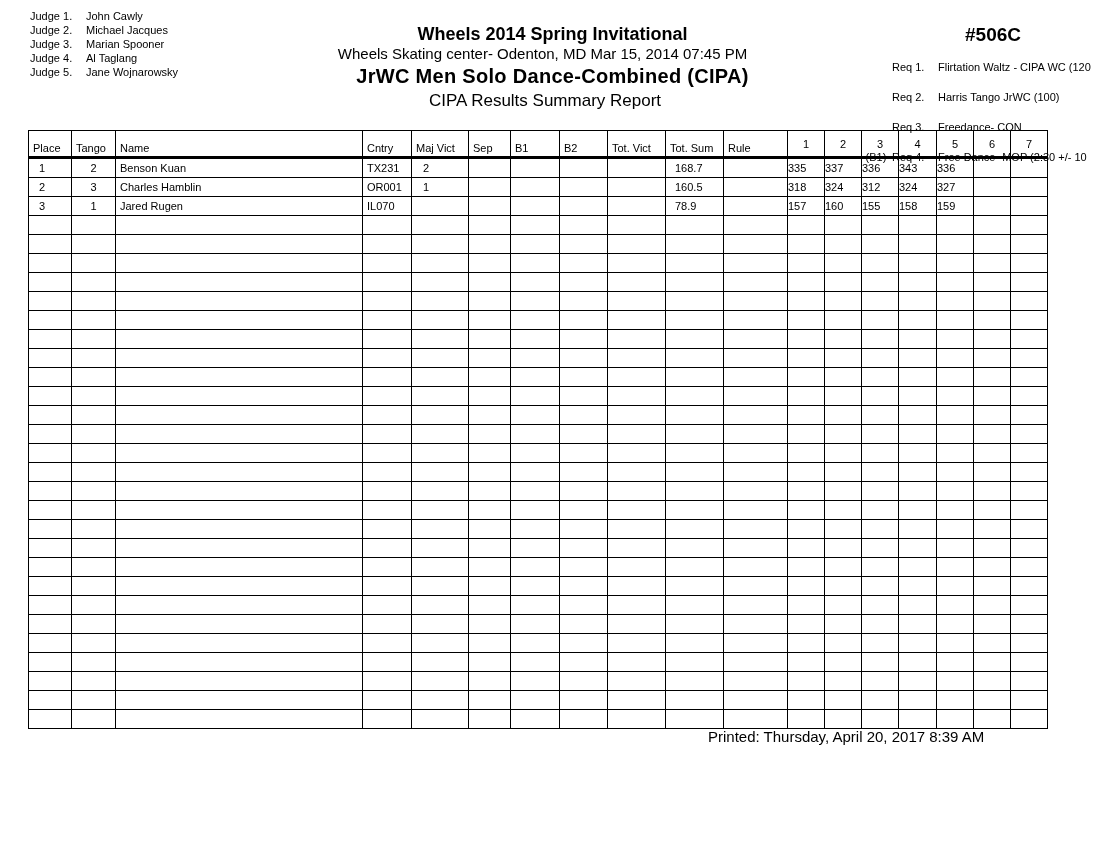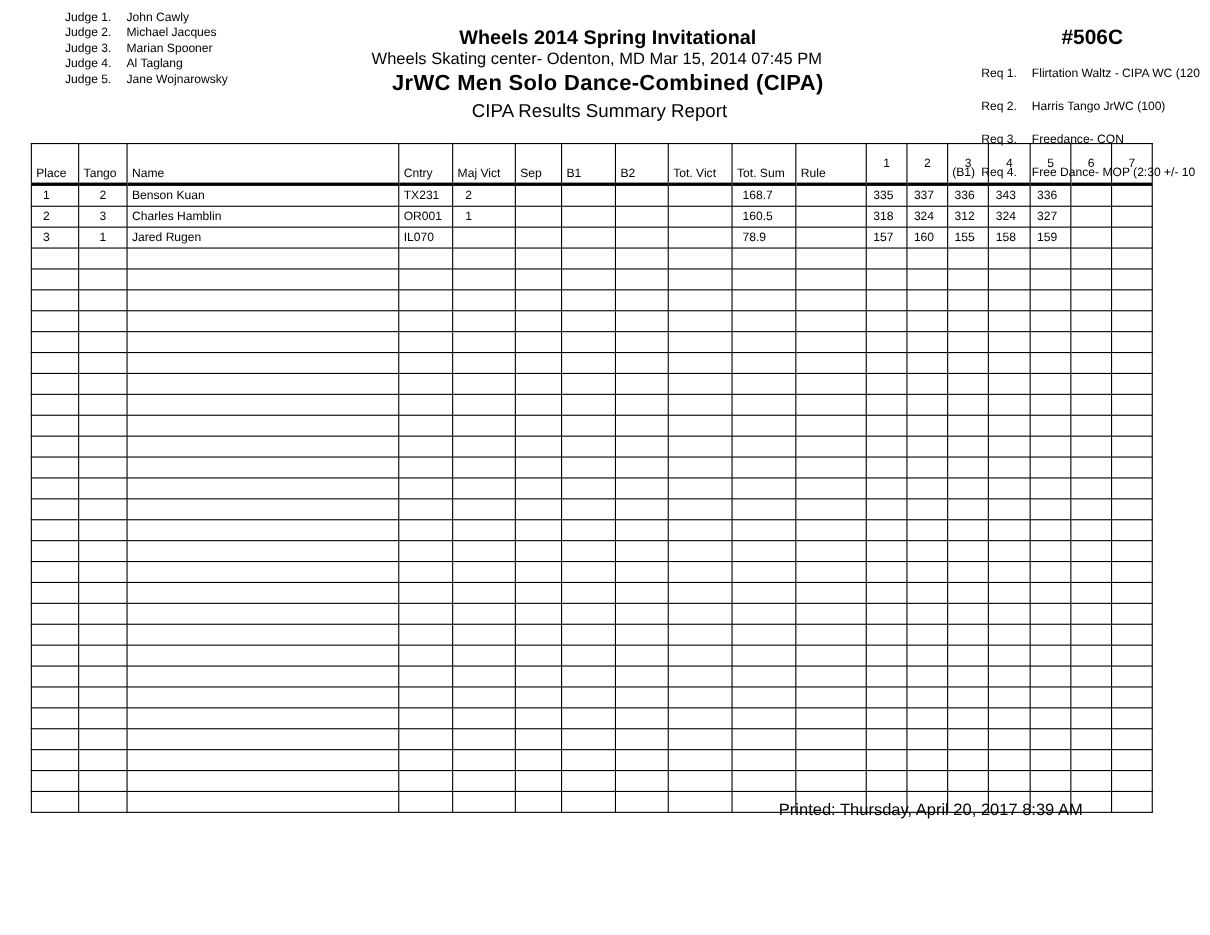--- a/index.html
+++ b/index.html
@@ -1,38 +1,38 @@
 <!DOCTYPE html>
 <html><head>
 <meta charset="utf-8">
 <style>
   html, body { margin:0; padding:0; background:#ffffff; }
   body { width:1100px; height:850px; position:relative; overflow:hidden;
          font-family:"Liberation Sans", sans-serif; color:#000; }
   .abs { position:absolute; white-space:nowrap; }
   .judges { left:30px; top:9px; font-size:11px; line-height:14px; }
   .judges div { height:14px; }
-  .judges .lbl { display:inline-block; width:56px;margin-left:29px; }
+  .judges .lbl { display:inline-block; width:56px; }
   .title { left:0; width:1100px; text-align:center; }
   .t1 { top:24px; font-size:18px; font-weight:bold; left:0; width:1105px; }
   .t2 { top:45px; font-size:15px; left:0; width:1085px; }
   .t3 { top:65px; font-size:20px; font-weight:bold; left:0; width:1105px; letter-spacing:0.3px; }
   .t4 { top:91px; font-size:17px; left:0; width:1090px; }
   .evnum { left:940px; width:106px; top:24px; font-size:19px; font-weight:bold; text-align:center; }
   .reqs { left:862px; top:44px; font-size:11px; line-height:14px; }
   .reqs div { height:14px;margin-top:16px; }
   .reqs .pre { display:inline-block; width:28px; text-align:center; }
   .reqs .lbl { display:inline-block; width:46px; padding-left:2px; }
   table.grid { position:absolute; left:28px; top:130px; border-collapse:collapse;
                font-size:11px; table-layout:fixed; }
   table.grid td, table.grid th { border:1px solid #000; height:18px; padding:0 0 0 4px;
                font-weight:normal; text-align:left; overflow:hidden; white-space:nowrap; }
-  table.grid thead th { border-bottom:3px solid #000; height:17px; padding-top:18px; }
+  table.grid thead th { border-bottom:3px solid #000; height:17px; padding-top:8px; }
   table.grid td.c, table.grid th.c { text-align:center; padding:0; }
-  table.grid td.r { text-align:center; padding:0 6px 0 0; }
+  table.grid td.r { text-align:left; padding:0 6px 0 0; }
   .printed { left:708px; top:728px; font-size:15px; }
 </style>
 </head>
 <body>
 
 <div class="abs judges">
   <div><span class="lbl">Judge  1.</span><span>John Cawly</span></div>
   <div><span class="lbl">Judge  2.</span><span>Michael Jacques</span></div>
   <div><span class="lbl">Judge  3.</span><span>Marian Spooner</span></div>
   <div><span class="lbl">Judge  4.</span><span>Al Taglang</span></div>

